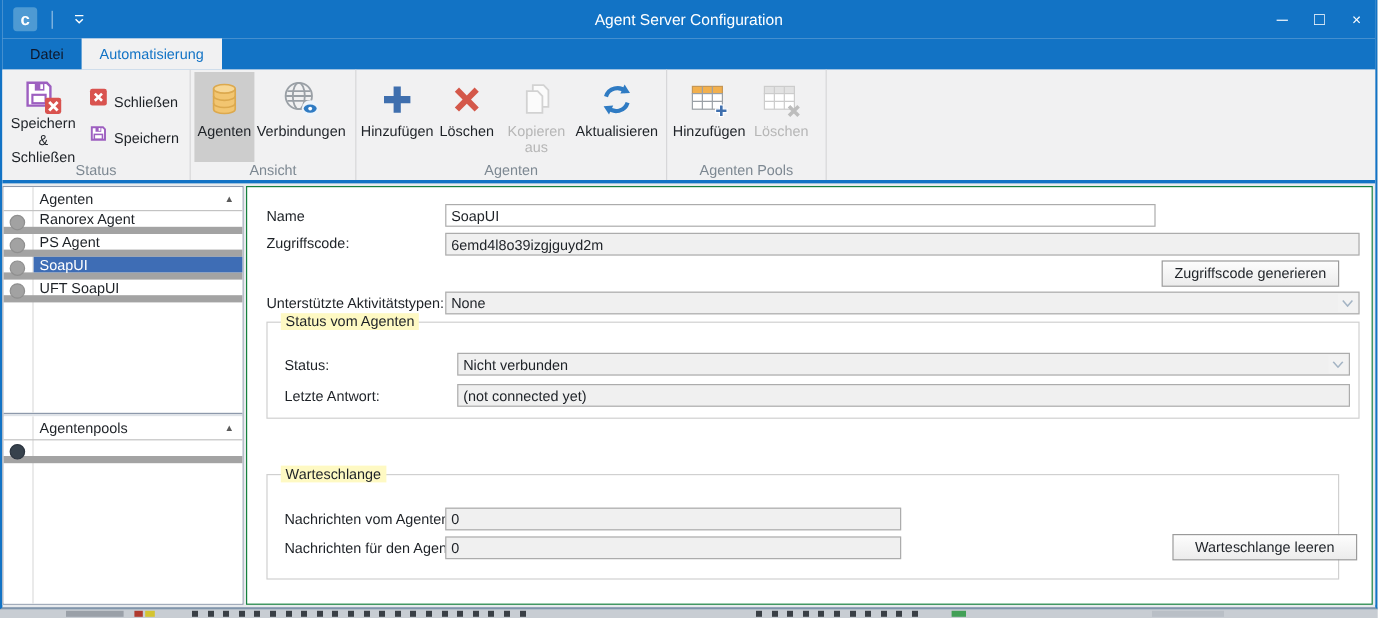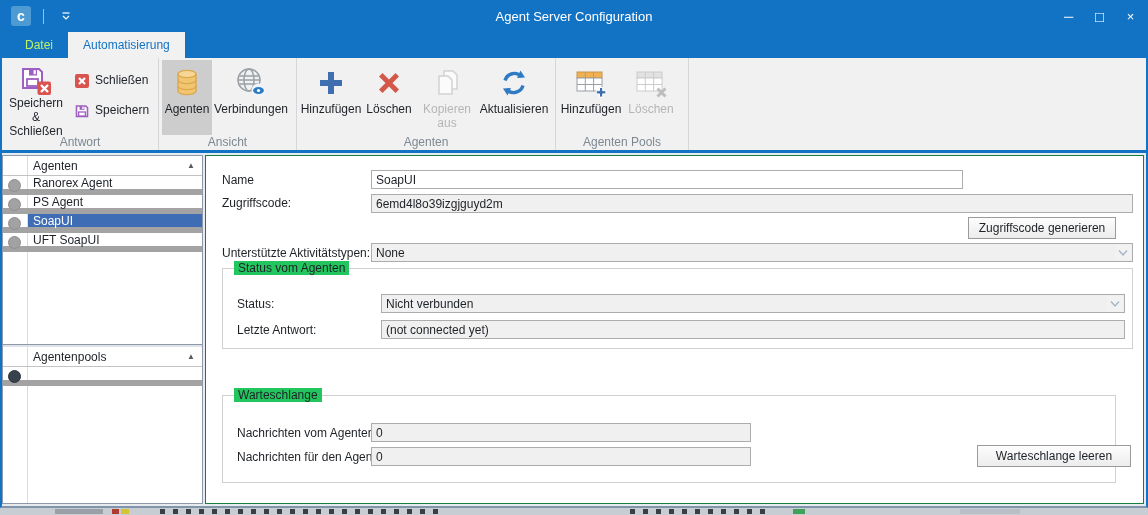--- a/index.html
+++ b/index.html
@@ -13,33 +13,33 @@
            display:flex;align-items:center;justify-content:center;font-weight:bold;font-size:14px;color:#fff}
   .qat-sep{width:1px;height:15px;background:rgba(255,255,255,.55);margin:0 12px}
   .qat-chevron{display:flex;align-items:center;justify-content:center;width:20px;height:24px}
   .wtitle{position:absolute;left:0;right:0;top:0;height:32px;display:flex;align-items:center;justify-content:center;
           font-size:13px;pointer-events:none}
   .controls{margin-left:auto;display:flex;height:32px;position:relative}
   .ctrl{width:31px;height:32px;display:flex;align-items:center;justify-content:center;font-size:13px;color:#fff}
   .ctrl.max{font-size:15px}
   
   .tabrow{position:absolute;left:0;top:32px;right:0;height:26px;background:#1273c5;display:flex;align-items:stretch;padding-left:8px}
-  .tab{padding:0 15px;color:#bef264;display:flex;align-items:center}
+  .tab{padding:0 15px;color:#0f172a;display:flex;align-items:center}
   .tab.active{background:#f1f1f2;color:#1273c5}
   
   .ribbon{position:absolute;left:0;top:58px;right:0;height:95px;background:#f1f1f2;
           border-bottom:3px solid #1273c5;display:flex;align-items:stretch}
   .rgroup{position:relative;border-right:1px solid #d7d7d9;padding:2px 3px 15px 3px;display:flex;align-items:stretch}
   .rgroup-label{position:absolute;bottom:1px;left:0;right:0;text-align:center;color:#7d8892;font-size:12px}
   .rbtn{display:flex;flex-direction:column;align-items:center;padding:3px 4px;text-align:center;line-height:1.15}
   .rbtn .ricon{height:40px;display:flex;align-items:center;justify-content:center}
   .rbtn.selected{background:#cdcdcd}
   .rbtn.disabled{color:#b6b6b6}
   .smallcol{display:flex;flex-direction:column;justify-content:center;gap:7px;padding:0 4px}
-  .rbtn-small{display:flex;align-items:flex-start;gap:5px;padding:2px 3px}
+  .rbtn-small{display:flex;align-items:flex-end;gap:5px;padding:2px 3px}
   
   .content{position:absolute;left:0;top:153px;right:0;bottom:2px;background:#e8ebee}
   .sidebar{position:absolute;left:0;top:2px;width:201px;bottom:0;background:#fff;border:1px solid #8d99ab}
   .grid{position:absolute;left:0;right:0;background:#fff}
   .grid1{top:0;height:189px;border-bottom:1px solid #8d99ab}
   .grid-gap{position:absolute;left:0;right:0;top:189px;height:2px;background:#dfe3e8}
   .grid2{top:191px;bottom:0}
   .gheader{position:relative;height:20px;border-bottom:1px solid #c3c3c3;display:flex;align-items:center}
   .gheader .htext{padding-left:30px}
   .gheader .sort{margin-left:auto;margin-right:7px;font-size:8px;color:#5a5a5a}
@@ -54,21 +54,21 @@
   .lbl{position:absolute;white-space:nowrap}
   .field{position:absolute;height:19px;border:1px solid #acacac;background:#fff;display:flex;align-items:center;
          padding:0 4px;font-size:12px;color:#1e2227}
   .field.ro{background:#f0f0f0}
   input.field{font-family:"Liberation Sans",sans-serif}
   .combo .chev{position:absolute;right:1px;top:1px;bottom:1px;width:16px;background:#f2f2f2;
                display:flex;align-items:center;justify-content:center}
   .btn{position:absolute;height:22px;border:1px solid #9a9a9a;background:linear-gradient(#fdfdfd,#ececec);
        display:flex;align-items:center;justify-content:center;font-size:12px;color:#1e2227}
   .gbox{position:absolute;border:1px solid #d0d0d0}
-  .gbox .gtitle{position:absolute;top:-8px;left:11px;background:#22c55e;padding:0 4px}
+  .gbox .gtitle{position:absolute;top:-8px;left:11px;background:#fef9c3;padding:0 4px}
   
   .sliver{position:absolute;left:0;top:508px;width:1148px;height:7px;background:#c8cdd3}
   .frag{position:absolute;top:1px;height:5px}
 </style>
 </head>
 <body>
 
 <div class="window">
 
   <div class="titlebar">
@@ -126,21 +126,21 @@
             <svg width="16" height="16" viewBox="0 0 16 16">
                 <path d="M2.5 3 L2.5 13.5 L13.5 13.5 L13.5 4.8 L11.8 3 Z" fill="#fff" stroke="#9d5fc0" stroke-width="1.6"></path>
                 <rect x="5.6" y="3" width="4.8" height="3.8" fill="#9d5fc0"></rect>
                 <rect x="8.2" y="3.7" width="1.5" height="2.3" fill="#fff"></rect>
                 <rect x="4.6" y="9" width="6.8" height="4" fill="#fff" stroke="#9d5fc0" stroke-width="1.3"></rect>
               </svg>
           </span>
           <span>Speichern</span>
         </div>
       </div>
-      <div class="rgroup-label">Antwort</div>
+      <div class="rgroup-label">Status</div>
     </div>
 
     <div class="rgroup" style="width:138px">
       <div class="rbtn selected" style="width:50px">
         <span class="ricon">
           <svg width="32" height="32" viewBox="0 0 32 32">
             <path d="M7 7 v17 a9 3.6 0 0 0 18 0 V7" fill="#f2c570" stroke="#dca94e" stroke-width="1.4"></path>
             <ellipse cx="16" cy="7" rx="9" ry="3.6" fill="#f7d795" stroke="#dca94e" stroke-width="1.4"></ellipse>
             <path d="M7 13 a9 3.6 0 0 0 18 0 M7 19 a9 3.6 0 0 0 18 0" fill="none" stroke="#dca94e" stroke-width="1.4"></path>
           </svg>

